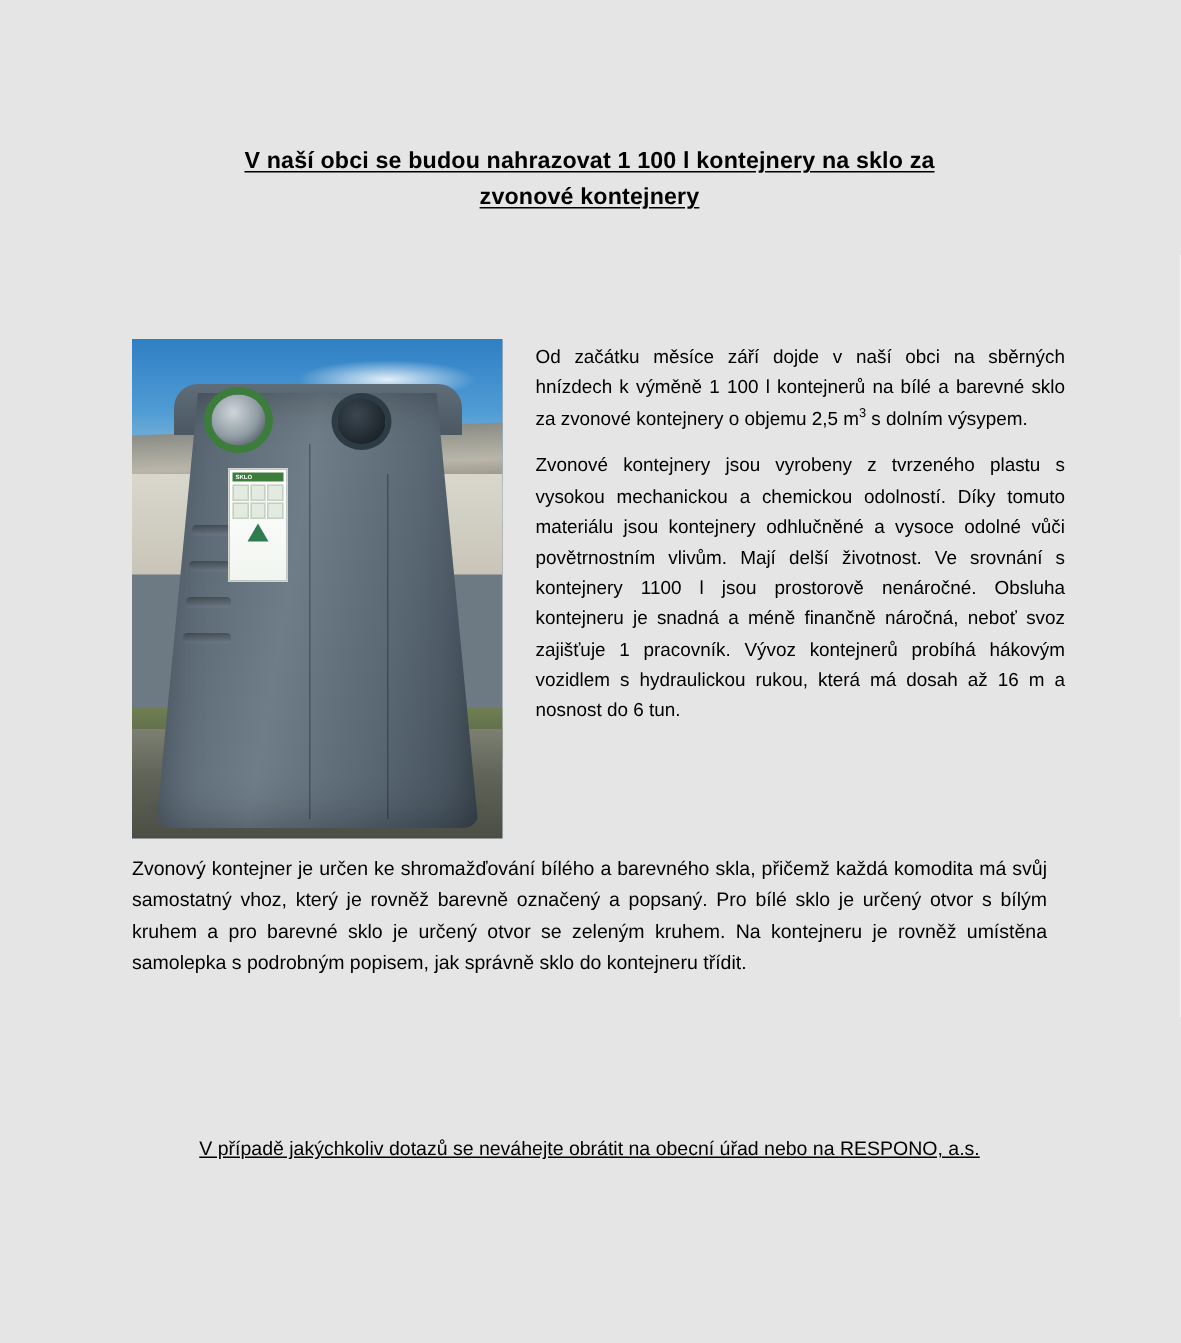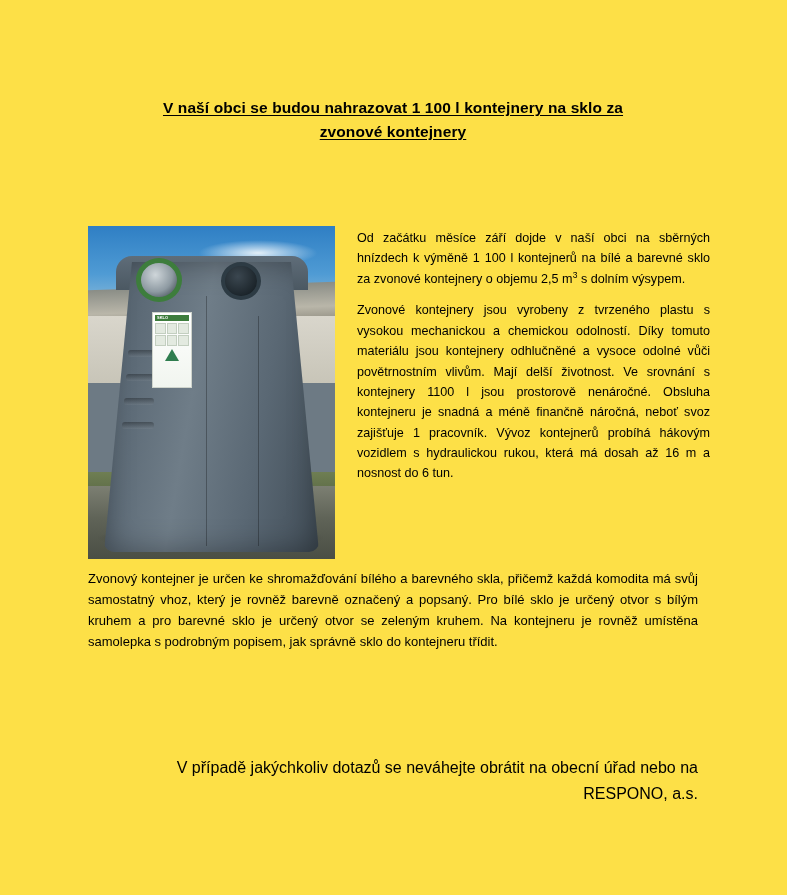--- a/index.html
+++ b/index.html
@@ -12,21 +12,21 @@
     height: 895px;
     font-family: "Liberation Sans", sans-serif;
     color: #000000;
     position: relative;
     overflow: hidden;
   }
   .page {
     position: relative;
     width: 787px;
     height: 895px;
-    background: #fde047;
+    background: #e5e5e5;
   }
   .doc-title {
     position: absolute;
     top: 86px;
     left: 88px;
     width: 610px;
     text-align: center;
     font-size: 15.5px;
     font-weight: bold;
     line-height: 1.55;
@@ -210,23 +210,24 @@
     font-size: 12.2px !important;
     margin-bottom: 16px !important;
     text-align: left !important;
   }
   .para-body { }
   .footer-note {
     position: absolute;
     left: 88px;
     top: 755px;
     width: 610px;
-    font-size: 16px;
+    font-size: 13px;
     line-height: 1.62;
-    text-align: right;
+    text-align: center;
+    text-decoration: underline;
   }
   b { font-weight: normal; }
   sup { font-size: 0.68em; vertical-align: super; }
 </style>
 </head>
 <body>
 
 <div class="page">
 
   <h1 class="doc-title">

